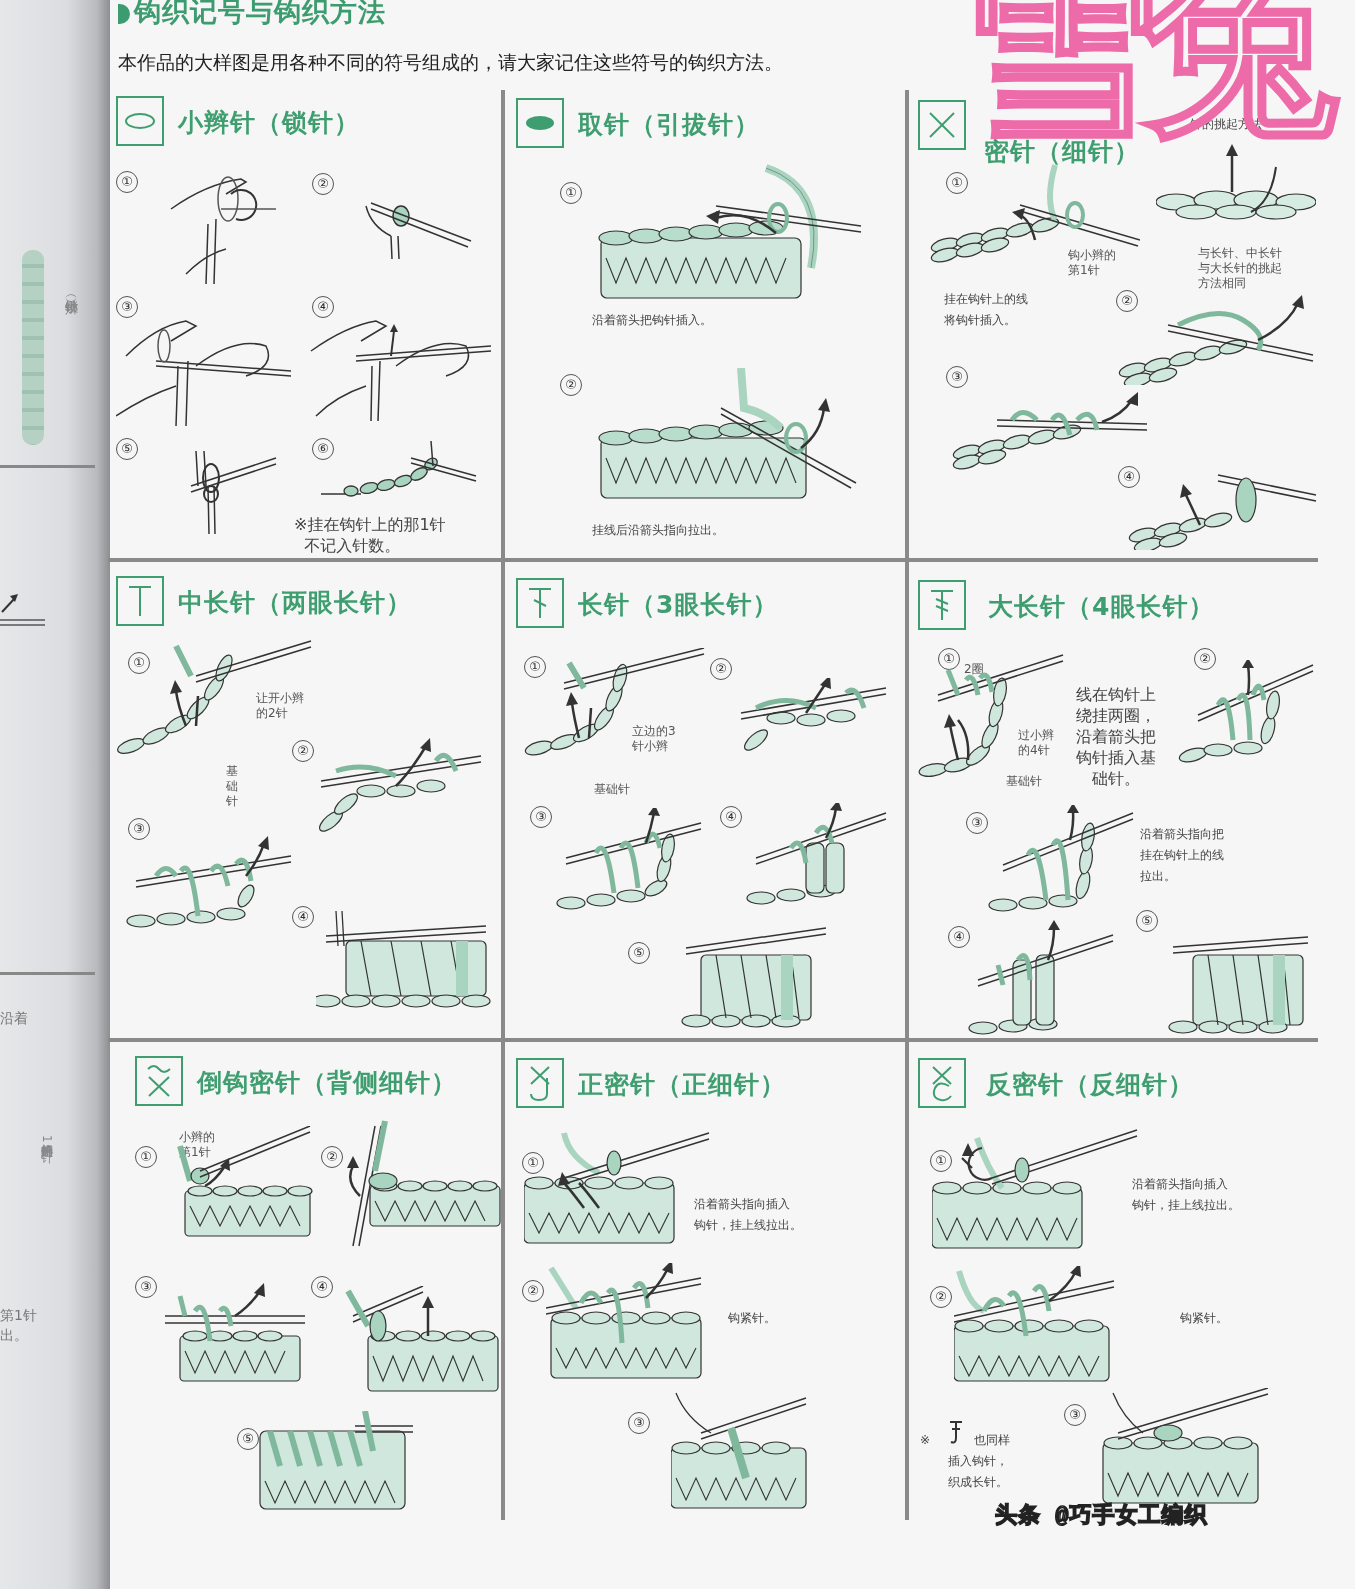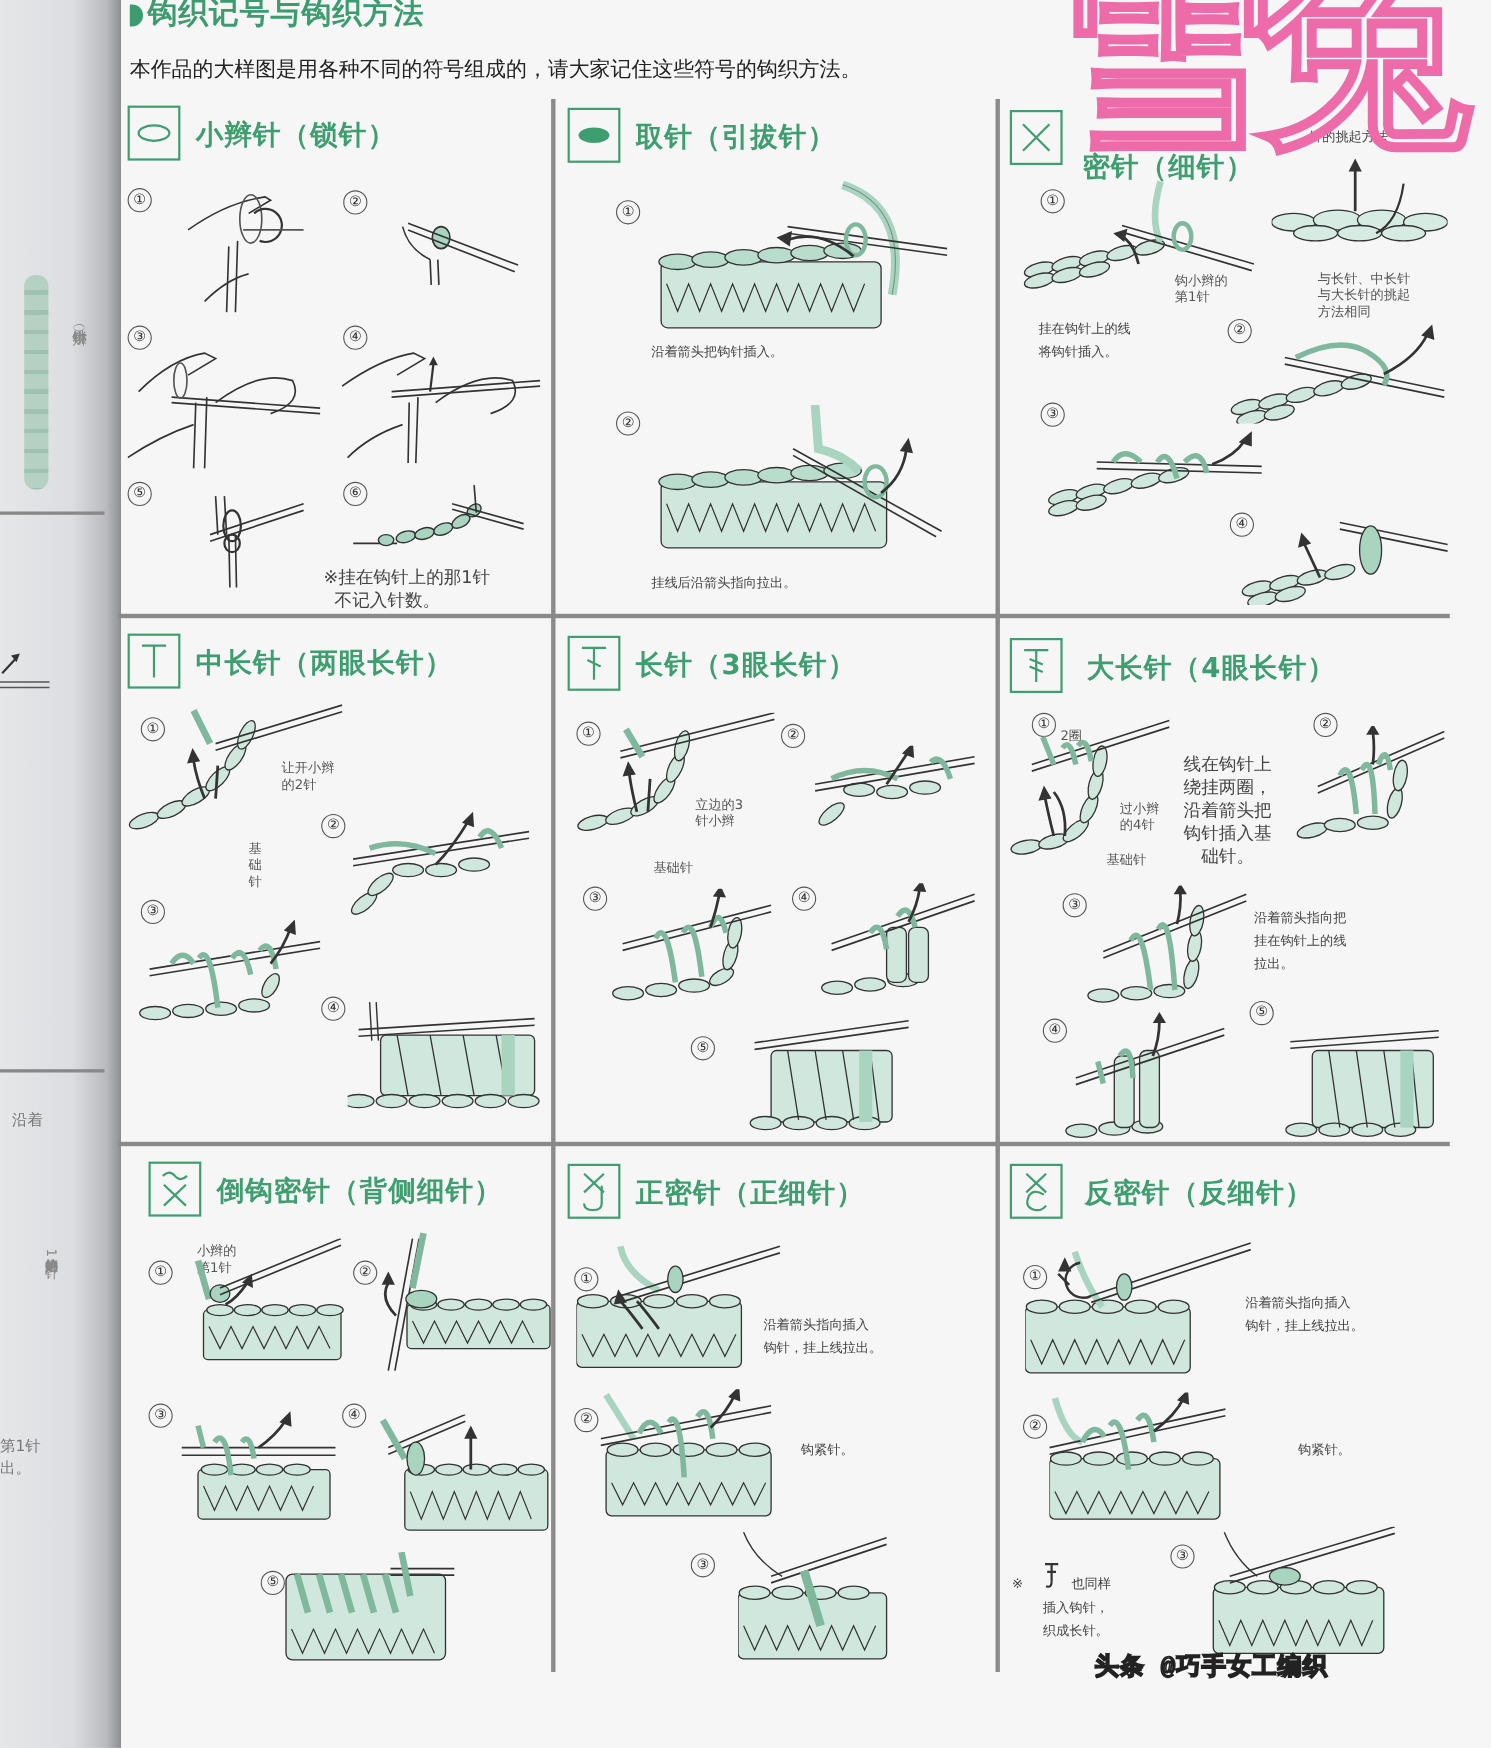--- a/index.html
+++ b/index.html
@@ -32,21 +32,21 @@
   <div class="chain"></div>
   <div class="vtext" style="left:62px;top:290px;">小辫针（锁针）</div>
   <div class="rule" style="top:465px;"></div>
   <svg class="illus" style="left:0;top:590px" width="50" height="40">
       <line x1="0" y1="30" x2="45" y2="30" stroke="#555" stroke-width="1.5"></line>
       <line x1="0" y1="35" x2="45" y2="35" stroke="#555" stroke-width="1.5"></line>
       <path d="M2 22 L15 8" stroke="#333" stroke-width="2"></path>
       <path d="M10 6 L18 4 L15 12 Z" fill="#333"></path>
     </svg>
   <div class="rule" style="top:972px;"></div>
-  <div class="ltext" style="left:0;top:1010px;padding-left:11px;">沿着</div>
+  <div class="ltext" style="left:0;top:1010px;">沿着</div>
   <div class="vtext" style="left:38px;top:1135px;font-size:12px;">钩好的小辫第1针</div>
   <div class="ltext" style="left:0;top:1305px;white-space:pre;line-height:20px;">第1针
 出。</div>
 </div>
 
 <div class="page"></div>
 
 <div class="main-title"><span class="dot"></span><span>钩织记号与钩织方法</span></div>
 <div class="subtitle">本作品的大样图是用各种不同的符号组成的，请大家记住这些符号的钩织方法。</div>
 <div class="brand">雪兔</div>

